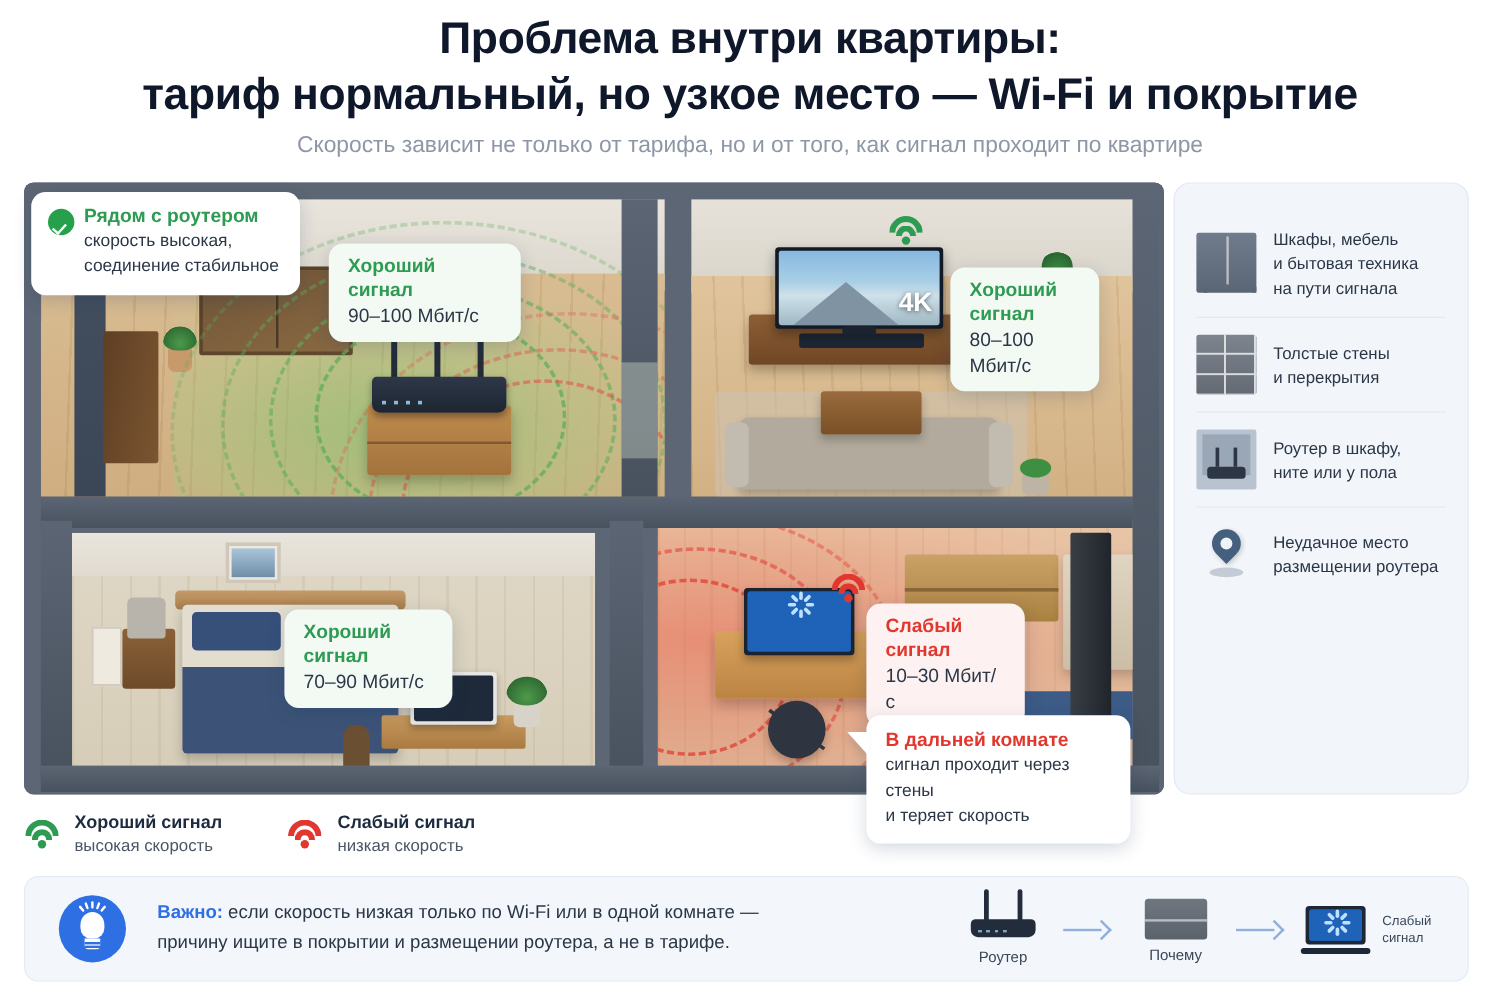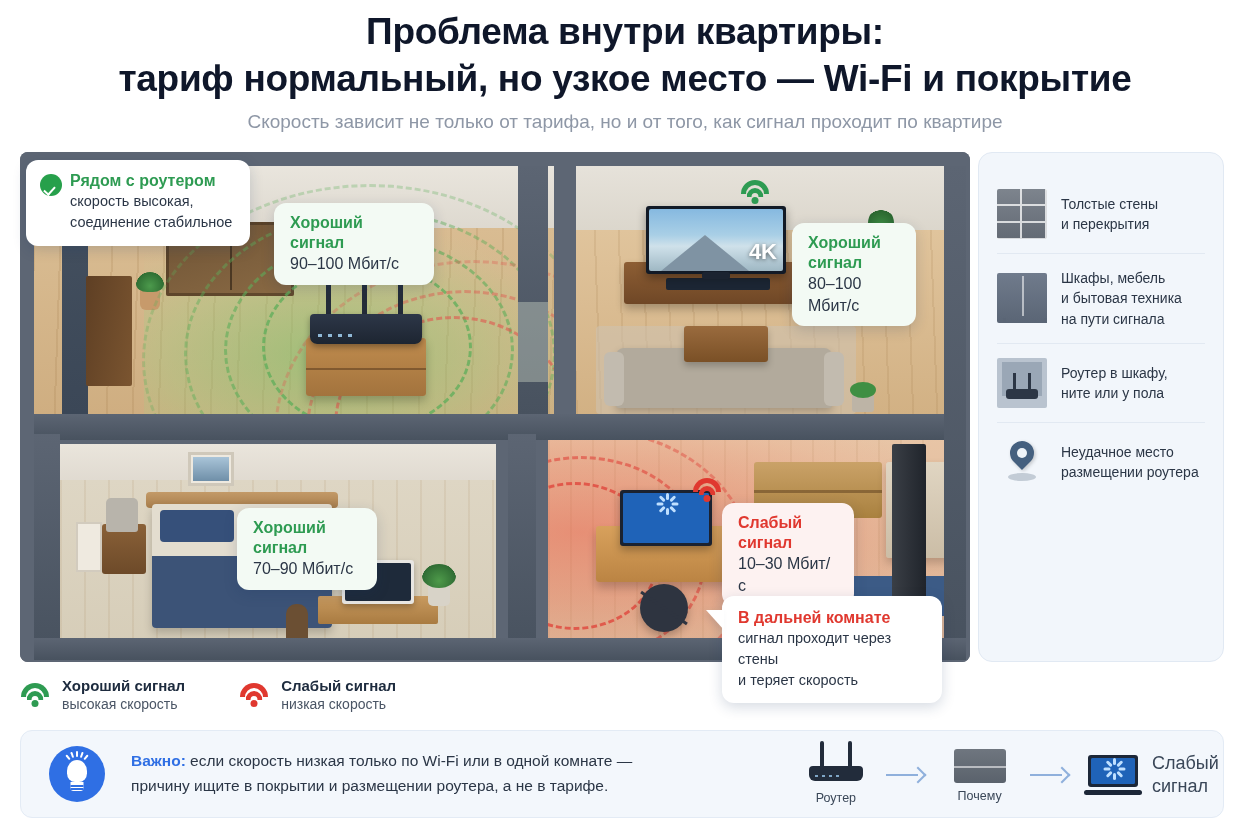--- a/index.html
+++ b/index.html
@@ -279,21 +279,21 @@
   .fl-router i.l{left:calc(50% - 16px);} .fl-router i.r{left:calc(50% + 12px);}
   .fl-wall { width:52px; height:34px; margin:4px auto 0; background:linear-gradient(#6f767f,#5a626c); border-radius:3px; position:relative; }
   .fl-wall:after{content:"";position:absolute;left:0;top:17px;width:100%;height:2px;background:rgba(255,255,255,.55);}
   .fl-laptop { width:58px; height:40px; margin:0 auto; position:relative; }
   .fl-laptop .scr{position:absolute;left:4px;top:0;width:50px;height:32px;background:#1c2738;border-radius:3px;padding:3px;}
   .fl-laptop .scr div{width:100%;height:100%;background:#1f63b8;border-radius:2px;position:relative;}
   .fl-laptop .bs{position:absolute;left:0;bottom:0;width:58px;height:5px;background:#1c2738;border-radius:3px;}
   .arrow { width:44px; height:20px; position:relative; flex:0 0 44px; }
   .arrow:before{content:"";position:absolute;left:0;top:9px;width:32px;height:2px;background:#8fb0dc;}
   .arrow:after{content:"";position:absolute;right:6px;top:4px;width:10px;height:10px;border:solid #8fb0dc;border-width:2px 2px 0 0;transform:rotate(45deg);}
-  .flow-weak { font-size:18px; color:#3a4758; line-height:1.3; width:74px; }
+  .flow-weak { font-size:11px; color:#3a4758; line-height:1.3; width:74px; }
 
   
   .fp-wifi { position:absolute; }
 </style>
 </head>
 <body>
 
 <div id="page">
 
   <div class="header">
@@ -445,33 +445,33 @@
 
   <div class="bubble cb-far">
     <div class="bub-title red">В дальней комнате</div>
     <div class="bub-line">сигнал проходит через стены</div>
     <div class="bub-line">и теряет скорость</div>
   </div>
 
   <div class="sidepanel">
 
     <div class="sp-item">
-      <div class="sp-ic ic-wall"></div>
-      <div class="sp-txt">
-        <div>Толстые стены</div>
-        <div>и перекрытия</div>
-      </div>
-    </div>
-
-    <div class="sp-item">
       <div class="sp-ic ic-cab"></div>
       <div class="sp-txt">
         <div>Шкафы, мебель</div>
         <div>и бытовая техника</div>
         <div>на пути сигнала</div>
+      </div>
+    </div>
+
+    <div class="sp-item">
+      <div class="sp-ic ic-wall"></div>
+      <div class="sp-txt">
+        <div>Толстые стены</div>
+        <div>и перекрытия</div>
       </div>
     </div>
 
     <div class="sp-item">
       <div class="sp-ic ic-niche">
         <div class="ic-rt"></div>
       </div>
       <div class="sp-txt">
         <div>Роутер в шкафу,</div>
         <div>ните или у пола</div>

